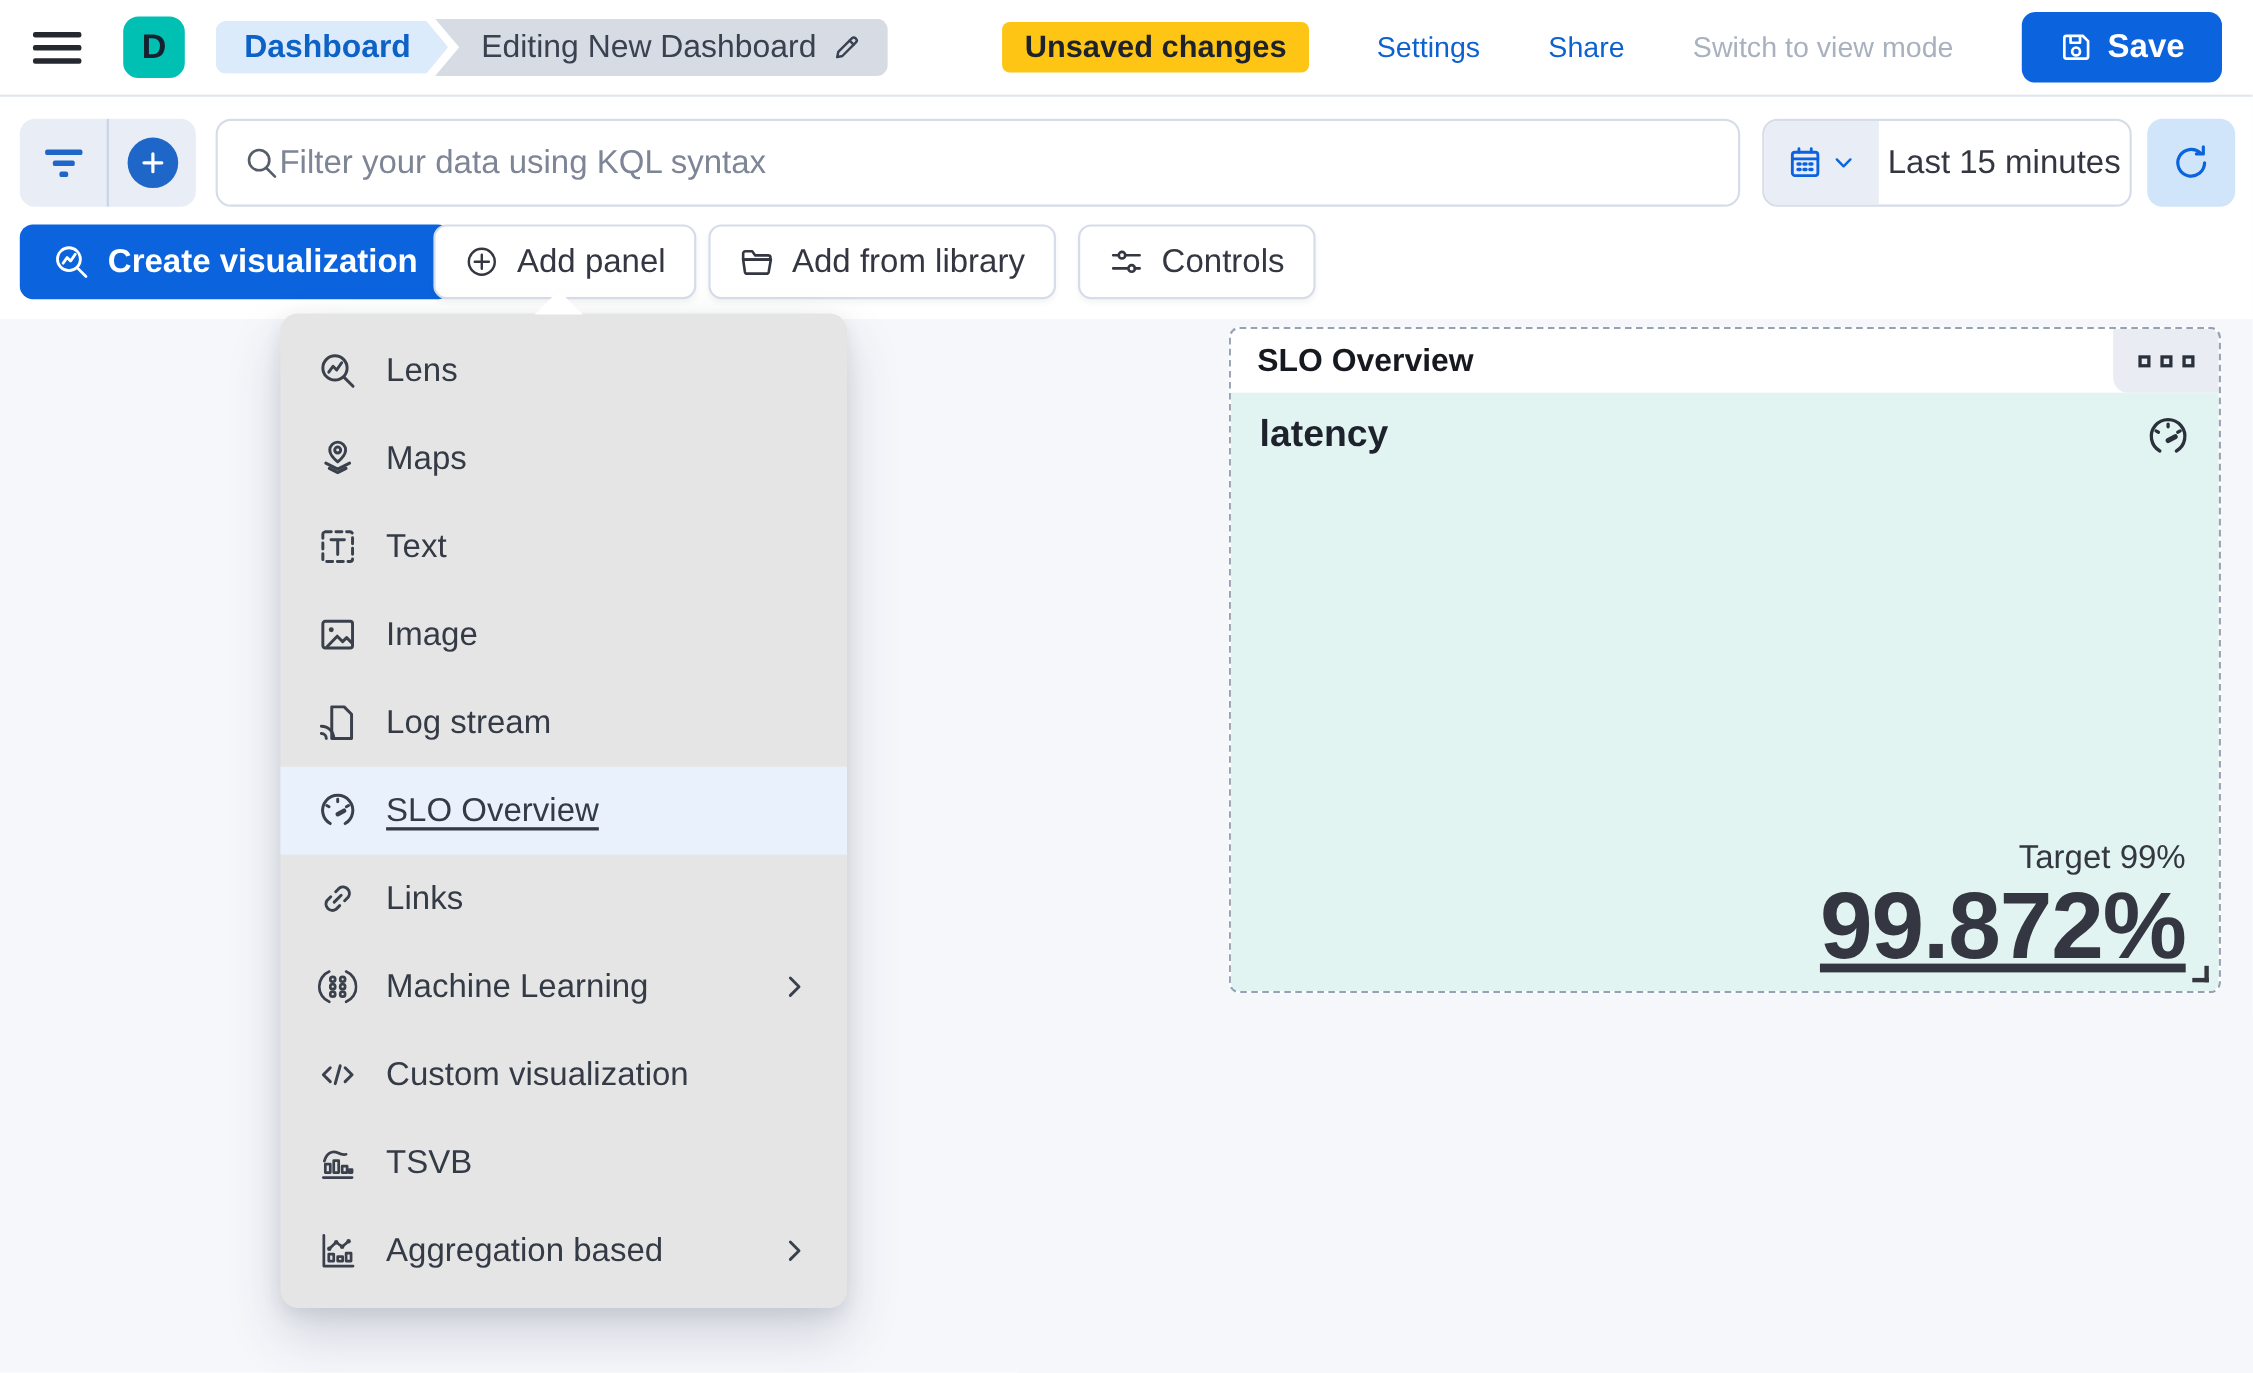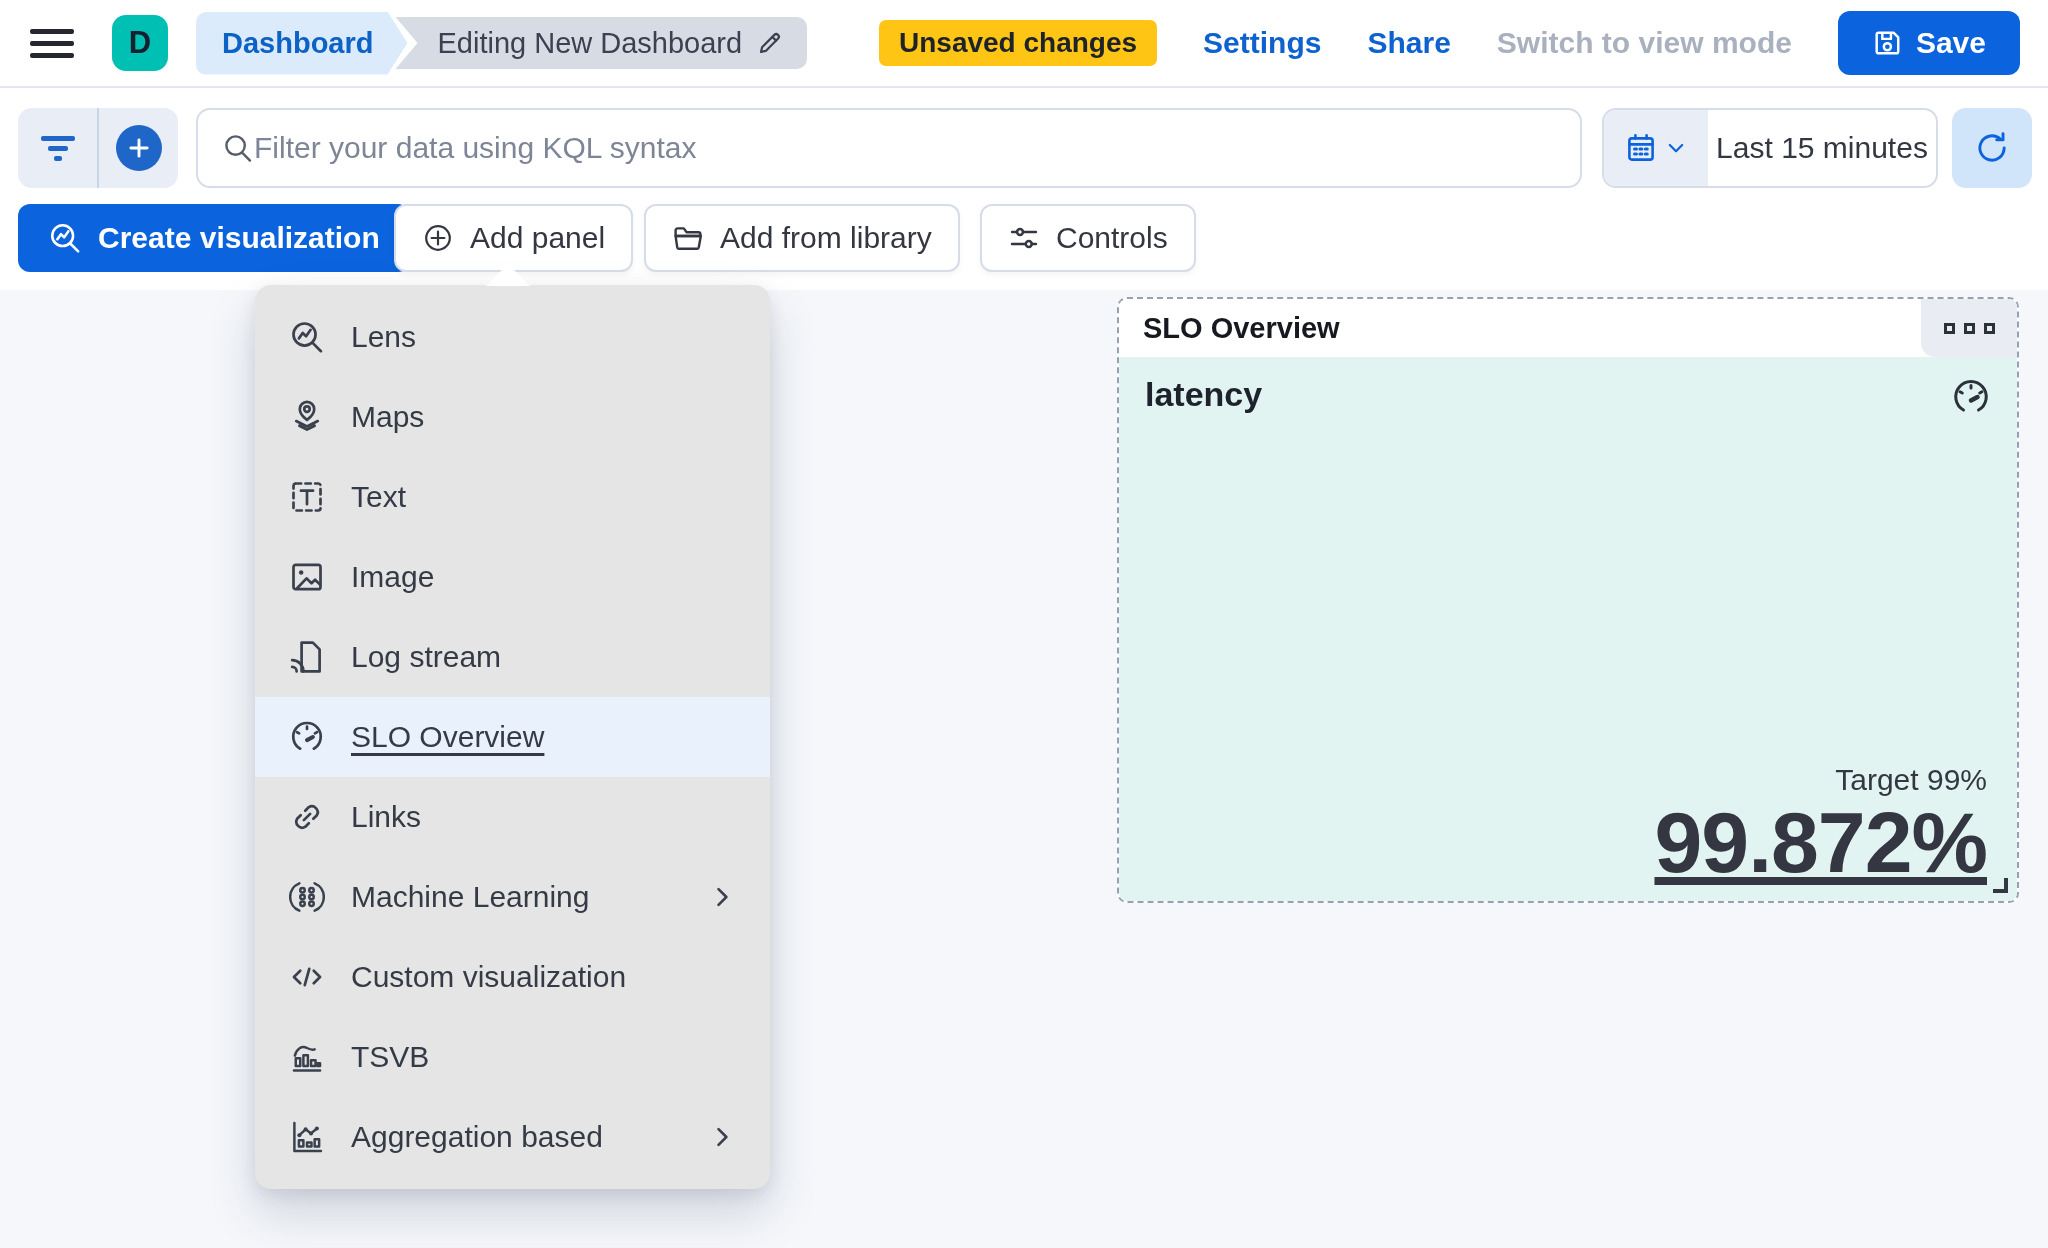--- a/index.html
+++ b/index.html
@@ -17,25 +17,25 @@
   
   .canvas{position:absolute;left:0;right:0;top:290px;bottom:0;background:var(--canvas);}
 
   
   .header{position:absolute;left:0;right:0;top:0;height:88px;background:#fff;border-bottom:2px solid var(--hairline);z-index:10;}
   .header-left{position:absolute;left:30px;top:0;height:86px;display:flex;align-items:center;}
   .hamburger{width:44px;height:44px;display:flex;flex-direction:column;justify-content:center;gap:7px;cursor:pointer;}
   .hamburger span{display:block;height:5px;background:#25282f;border-radius:2px;}
   .logo{width:56px;height:56px;border-radius:14px;background:var(--teal);color:#15212e;font-weight:700;font-size:31px;display:flex;align-items:center;justify-content:center;margin-left:38px;}
   .crumbs{display:flex;align-items:center;margin-left:28px;font-size:29px;}
-  .crumb-first{background:var(--crumb-blue-bg);color:var(--crumb-blue);font-weight:600;height:63px;display:flex;align-items:center;padding:0 34px 0 26px;border-radius:10px;clip-path:polygon(0 0,calc(100% - 20px) 0,100% 50%,calc(100% - 20px) 100%,0 100%);}
+  .crumb-first{background:var(--crumb-blue-bg);color:var(--crumb-blue);font-weight:600;height:48px;display:flex;align-items:center;padding:0 34px 0 26px;border-radius:10px;clip-path:polygon(0 0,calc(100% - 20px) 0,100% 50%,calc(100% - 20px) 100%,0 100%);}
   .crumb-last{background:var(--crumb-gray);color:#3a4150;height:52px;display:flex;align-items:center;gap:14px;padding:0 24px 0 42px;margin-left:-12px;border-radius:0 10px 10px 0;clip-path:polygon(0 0,100% 0,100% 100%,0 100%,22px 50%);}
-  .header-right{position:absolute;right:28px;top:0;height:86px;display:flex;align-items:center;gap:46px;}
+  .header-right{position:absolute;right:28px;top:0;height:86px;display:flex;align-items:center;gap:62px;}
   .badge-warning{background:var(--warning);color:#1d222b;font-size:28px;font-weight:700;height:46px;display:flex;align-items:center;padding:0 20px;border-radius:7px;}
-  .hlink{font-size:30px;font-weight:700;color:var(--link);cursor:pointer;}
+  .hlink{font-size:26px;font-weight:400;color:var(--link);cursor:pointer;}
   .hlink.disabled{color:var(--disabled);cursor:default;}
   .btn-save{height:64px;background:var(--primary);color:#fff;border:none;border-radius:12px;display:flex;align-items:center;gap:14px;padding:0 34px;font-size:30px;font-weight:600;font-family:inherit;cursor:pointer;}
 
   
   .filter-group{position:absolute;left:18px;top:108px;width:160px;height:80px;background:var(--graybtn);border-radius:14px;display:flex;overflow:hidden;}
   .filter-half{flex:1;display:flex;align-items:center;justify-content:center;cursor:pointer;}
   .filter-half + .filter-half{border-left:2px solid #c9d4e6;}
   .filter-glyph{display:flex;flex-direction:column;align-items:center;gap:5px;}
   .filter-glyph i{display:block;height:5px;border-radius:2px;background:#1f66c9;}
   .plus-circle{width:46px;height:46px;border-radius:50%;background:#1f66c9;display:flex;align-items:center;justify-content:center;}

